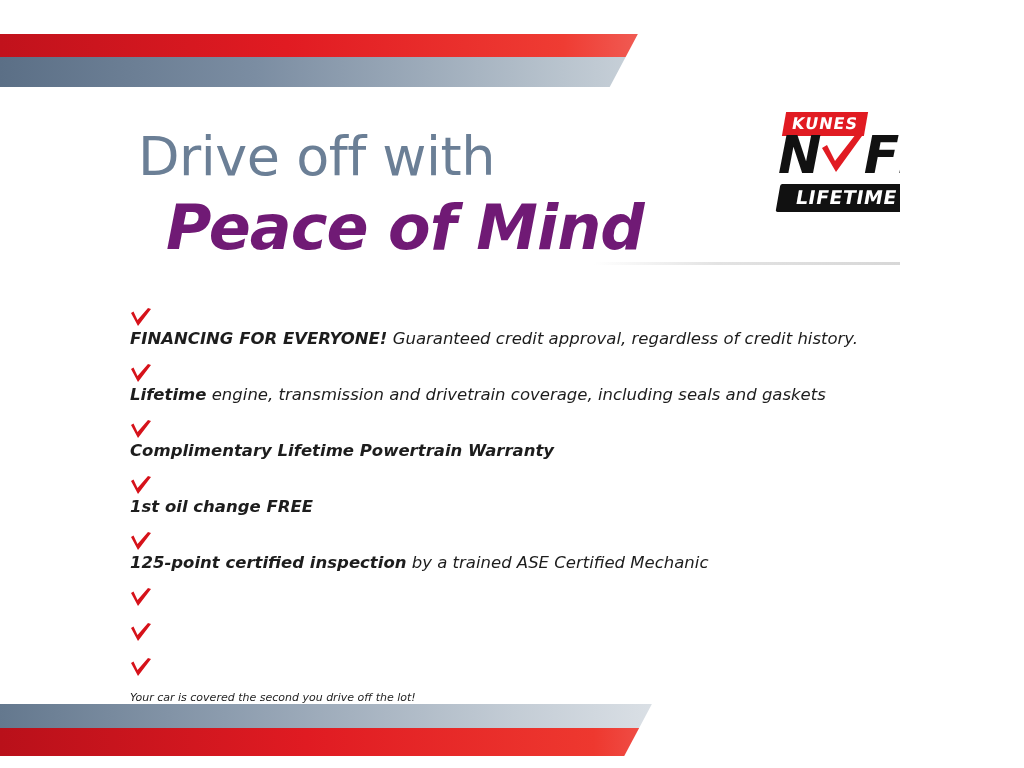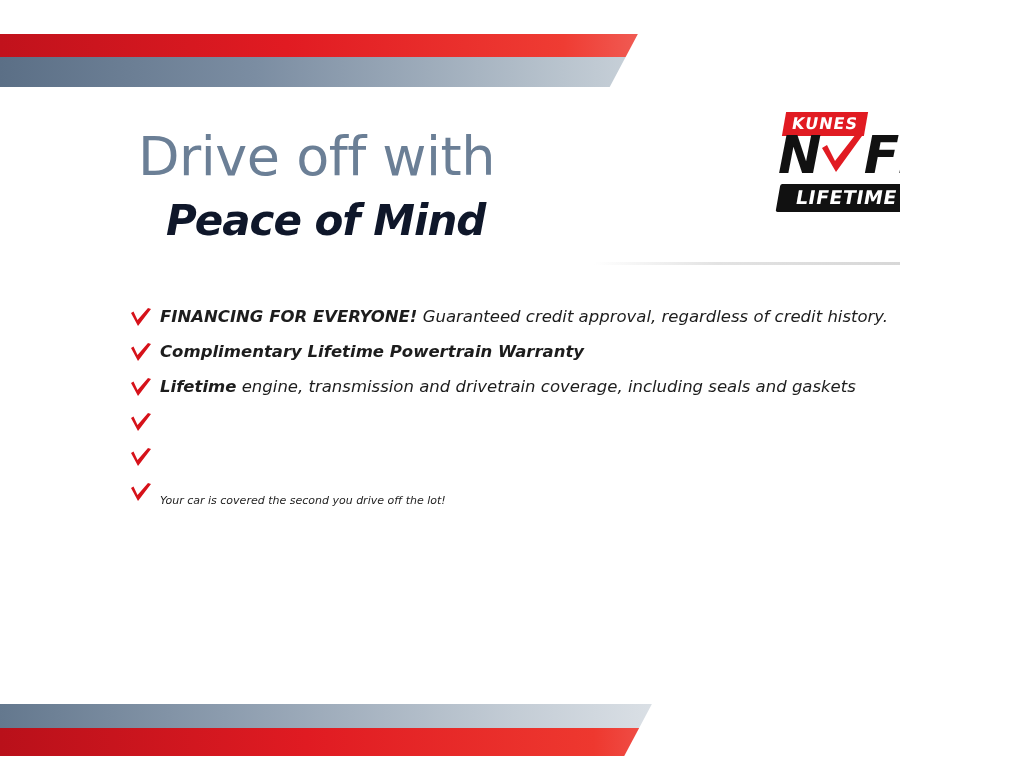--- a/index.html
+++ b/index.html
@@ -97,27 +97,27 @@
   .headline-line1 {
     font-family: "DejaVu Sans", sans-serif;
     font-size: 54px;
     line-height: 58px;
     font-weight: 400;
     color: #6b7f96;
     letter-spacing: -0.5px;
   }
   .headline-line2 {
     font-family: "DejaVu Sans", sans-serif;
-    font-size: 42px;
+    font-size: 62px;
     line-height: 66px;
     font-weight: bold;
     font-style: italic;
-    color: #0f172a;
+    color: #701a75;
     letter-spacing: -1px;
-    margin-top: 2px;
+    margin-top: 9px;
     margin-left: 28px;
   }
 
   .hr-divider {
     position: absolute;
     top: 262px;
     left: 0;
     width: 1024px;
     height: 3px;
     background: linear-gradient(90deg, #ffffff 0%, #ffffff 58%, #e3e3e3 70%, #cfcfcf 100%);
@@ -202,20 +202,21 @@
   .benefits {
     position: absolute;
     top: 306px;
     left: 130px;
     width: 800px;
   }
   .benefit {
     display: flex;
     align-items: flex-start;
     margin-bottom: 13px;
+    flex-direction: column;
   }
   .benefit .tick {
     flex: 0 0 auto;
     width: 22px;
     height: 20px;
     margin-top: 2px;
     margin-right: 8px;
   }
   .benefit .tick svg { display: block; }
   .benefit-text {
@@ -280,33 +281,49 @@
       </span>
       <span class="benefit-text"><span class="b">FINANCING FOR EVERYONE!</span><span> Guaranteed credit approval, regardless of credit history.</span></span>
     </div>
 
     <div class="benefit">
       <span class="tick">
         <svg width="22" height="20" viewBox="0 0 22 20">
           <path d="M1 5 L8 18 L21 1 L18 0 L7.5 12 L3.5 3.5 Z" fill="#d6121a"></path>
         </svg>
       </span>
+      <span class="benefit-text"><span class="b">Lifetime</span><span> engine, transmission and drivetrain coverage, including seals and gaskets</span></span>
+    </div>
+
+    <div class="benefit">
+      <span class="tick">
+        <svg width="22" height="20" viewBox="0 0 22 20">
+          <path d="M1 5 L8 18 L21 1 L18 0 L7.5 12 L3.5 3.5 Z" fill="#d6121a"></path>
+        </svg>
+      </span>
       <span class="benefit-text"><span class="b">Complimentary Lifetime Powertrain Warranty</span><span></span></span>
     </div>
 
     <div class="benefit">
       <span class="tick">
         <svg width="22" height="20" viewBox="0 0 22 20">
           <path d="M1 5 L8 18 L21 1 L18 0 L7.5 12 L3.5 3.5 Z" fill="#d6121a"></path>
         </svg>
       </span>
-      <span class="benefit-text"><span class="b">Lifetime</span><span> engine, transmission and drivetrain coverage, including seals and gaskets</span></span>
-    </div>
-
-
+      <span class="benefit-text"><span class="b">1st oil change FREE</span><span></span></span>
+    </div>
+
+    <div class="benefit">
+      <span class="tick">
+        <svg width="22" height="20" viewBox="0 0 22 20">
+          <path d="M1 5 L8 18 L21 1 L18 0 L7.5 12 L3.5 3.5 Z" fill="#d6121a"></path>
+        </svg>
+      </span>
+      <span class="benefit-text"><span class="b">125-point certified inspection</span><span> by a trained ASE Certified Mechanic</span></span>
+    </div>
 
 
     <div class="benefit">
       <span class="tick">
         <svg width="22" height="20" viewBox="0 0 22 20">
           <path d="M1 5 L8 18 L21 1 L18 0 L7.5 12 L3.5 3.5 Z" fill="#d6121a"></path>
         </svg>
       </span>
     </div>
 

